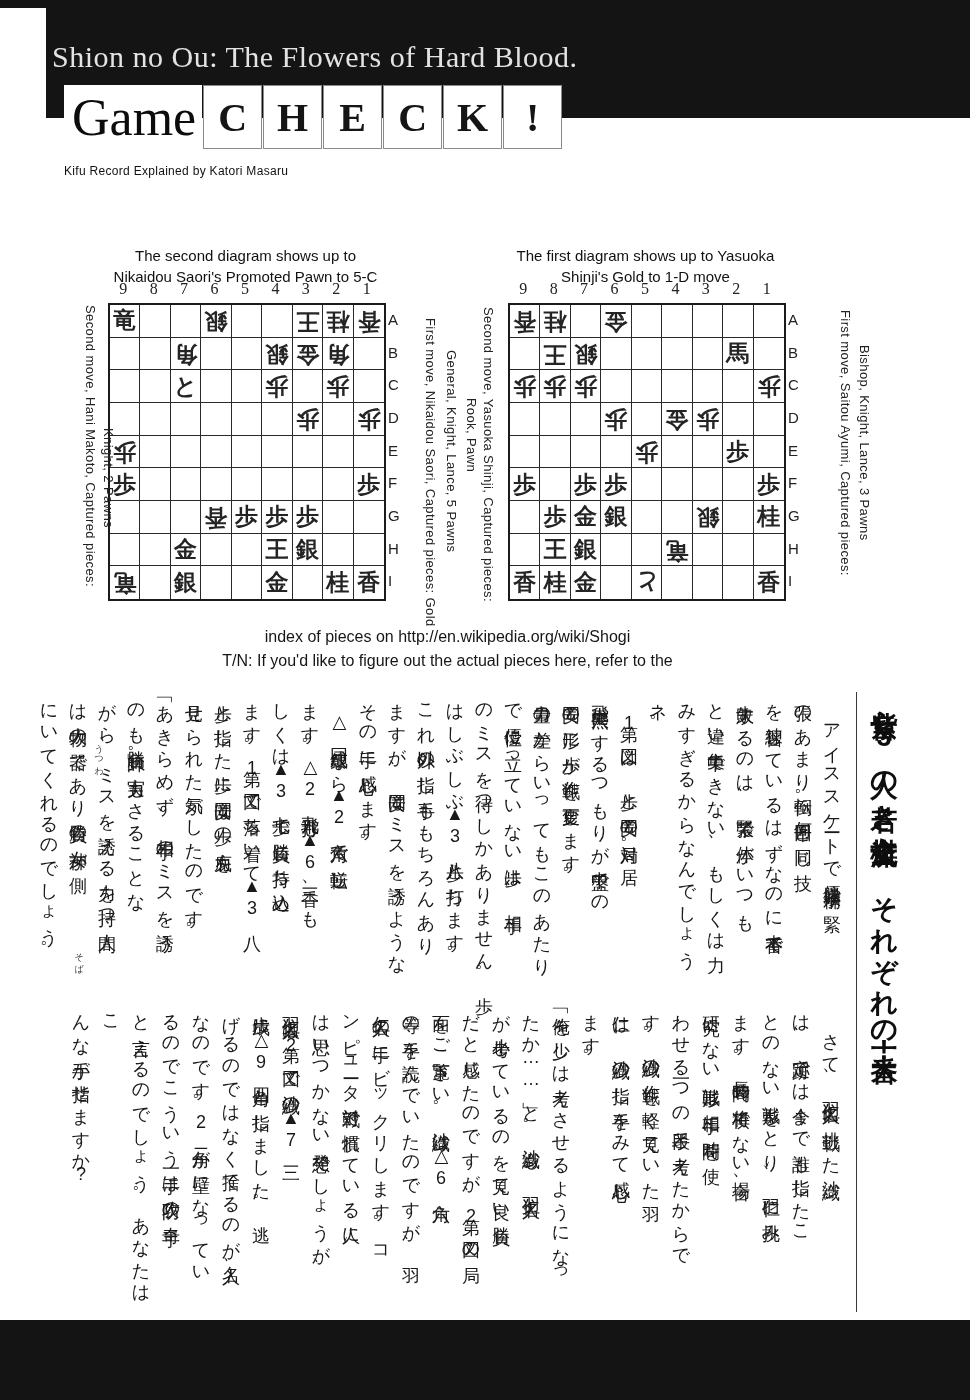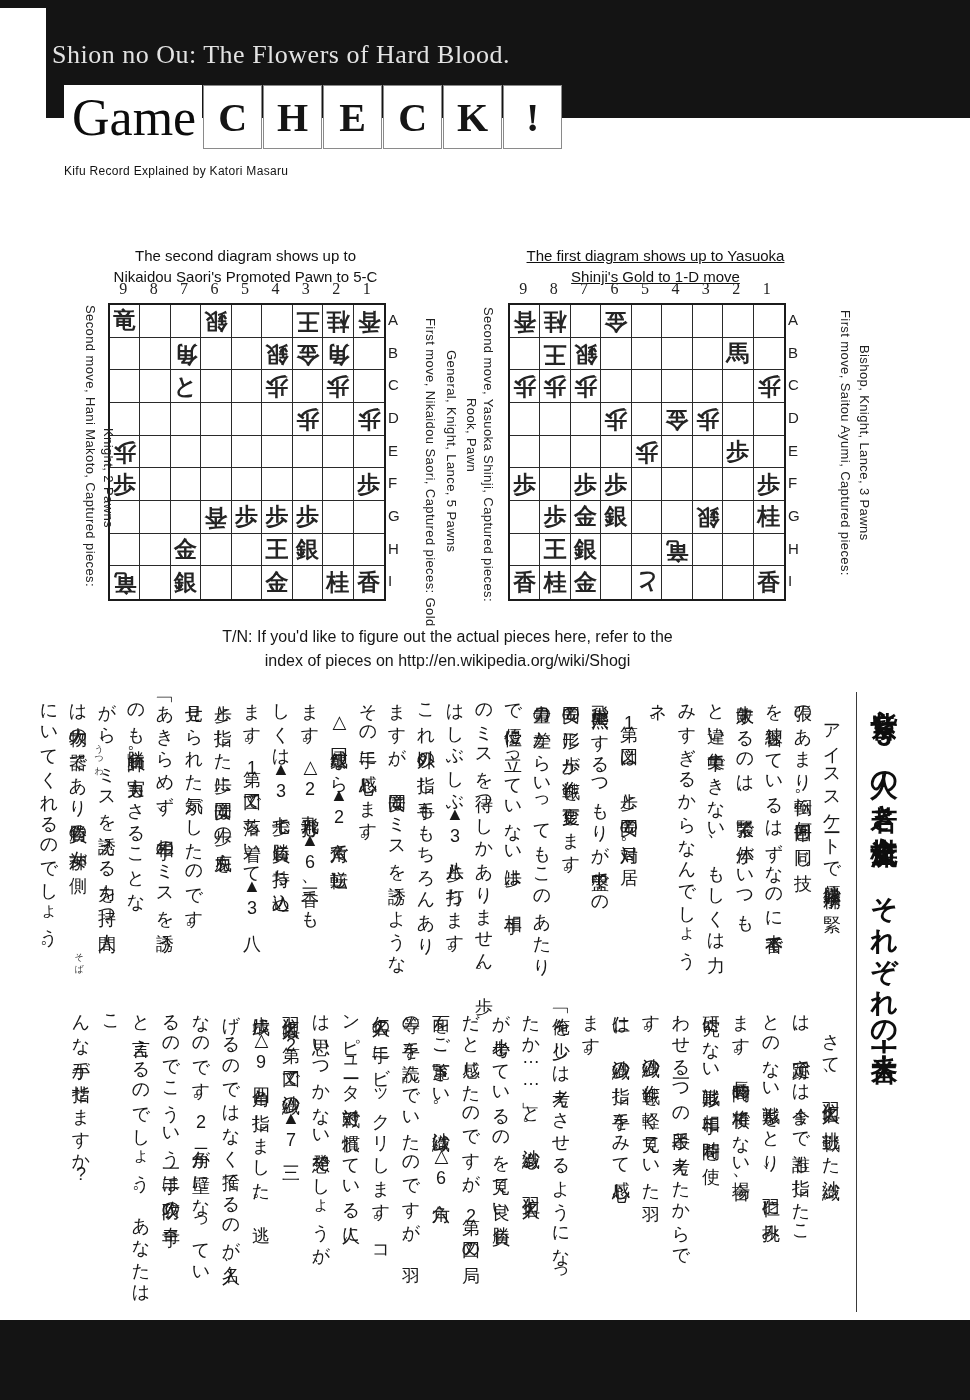--- a/index.html
+++ b/index.html
@@ -3,32 +3,32 @@
 <meta charset="utf-8">
 <style>
   html,body{margin:0;padding:0;background:#d8d8d8;}
   #page{position:relative;width:970px;height:1400px;background:#ffffff;overflow:hidden;
         font-family:"Liberation Sans","DejaVu Sans",sans-serif;color:#1a1a1a;}
   .band{position:absolute;left:0;width:970px;background:#141414;}
   #top-band{top:0;height:118px;}
   #bottom-band{top:1320px;height:80px;}
   #top-notch{position:absolute;left:0;top:8px;width:46px;height:110px;background:#ffffff;}
   #series-title{position:absolute;left:52px;top:40px;font-family:"Liberation Serif","DejaVu Serif",serif;
-        font-size:26px;color:#e3e3e3;letter-spacing:0.5px;}
+        font-size:30px;color:#e3e3e3;letter-spacing:0.5px;}
   #logo{position:absolute;left:64px;top:85px;display:flex;align-items:stretch;height:64px;}
   #logo-game{background:#fff;padding:0 6px 0 8px;display:flex;align-items:center;
         font-family:"Liberation Serif","DejaVu Serif",serif;font-size:52px;color:#0c0c0c;}
   #logo-letter-boxes{display:flex;}
   .lbox{width:57px;background:#fff;border:1px solid #8a8a8a;margin-left:1px;display:flex;align-items:center;justify-content:center;
         font-family:"Liberation Serif","DejaVu Serif",serif;font-size:40px;font-weight:bold;color:#151515;}
   #subtitle{position:absolute;left:64px;top:164px;font-size:12px;color:#111;letter-spacing:0.3px;}
 
   .diagram-title{position:absolute;text-align:center;font-size:15px;line-height:21px;color:#111;margin-top:12px;}
   #dg-title-0{left:83px;top:233px;width:325px;}
-  #dg-title-1{left:493px;top:233px;width:325px;text-decoration:underline;}
+  #dg-title-1{left:483px;top:233px;width:325px;}
 
   .board-wrap{position:absolute;top:303px;}
   #board-wrap-0{left:108px;}
   #board-wrap-1{left:508px;}
   .numbers-row{position:absolute;left:0;top:-23px;width:274px;display:flex;}
   .numbers-row div{flex:1;text-align:center;font-family:"Liberation Serif","DejaVu Serif",serif;font-size:16px;color:#222;}
   .board{position:relative;width:274px;height:294px;border:2px solid #1b1b1b;background:#fff;
         display:grid;grid-template-columns:repeat(9,1fr);grid-template-rows:repeat(9,1fr);box-sizing:content-box;}
   .cell{border-right:1px solid #2a2a2a;border-bottom:1px solid #2a2a2a;position:relative;}
   .cell:nth-child(9n){border-right:none;}
@@ -430,22 +430,22 @@
   <div class="vcap" style="left:83px;top:305px">Second move, Hani Makoto, Captured pieces:</div>
   <div class="vcap" style="left:101px;top:428px">Knight, 2 Pawns</div>
   <div class="vcap" style="left:423px;top:318px">First move, Nikaidou Saori, Captured pieces: Gold</div>
   <div class="vcap" style="left:444px;top:350px">General, Knight, Lance, 5 Pawns</div>
   <div class="vcap" style="left:481px;top:307px">Second move, Yasuoka Shinji, Captured pieces:</div>
   <div class="vcap" style="left:464px;top:398px">Rook, Pawn</div>
   <div class="vcap" style="left:838px;top:310px">First move, Saitou Ayumi, Captured pieces:</div>
   <div class="vcap" style="left:857px;top:345px">Bishop, Knight, Lance, 3 Pawns</div>
 
   <div id="tn-note">
+    <div>index of pieces on http://en.wikipedia.org/wiki/Shogi</div>
     <div>T/N: If you'd like to figure out the actual pieces here, refer to the</div>
-    <div>index of pieces on http://en.wikipedia.org/wiki/Shogi</div>
   </div>
 
   <div id="headline">紫音ら3人の若き女流棋士も、それぞれの大一番!</div>
   <div id="article-divider"></div>
   <div class="jband" id="upper-band">
       <div class="jcol">　アイススケートで優勝候補が緊</div>
       <div class="jcol">張のあまり転倒。何千回と同じ技</div>
       <div class="jcol">を練習しているはずなのに本番で</div>
       <div class="jcol">失敗するのは、緊張で体がいつも</div>
       <div class="jcol">と違い集中できない、もしくは力</div>

